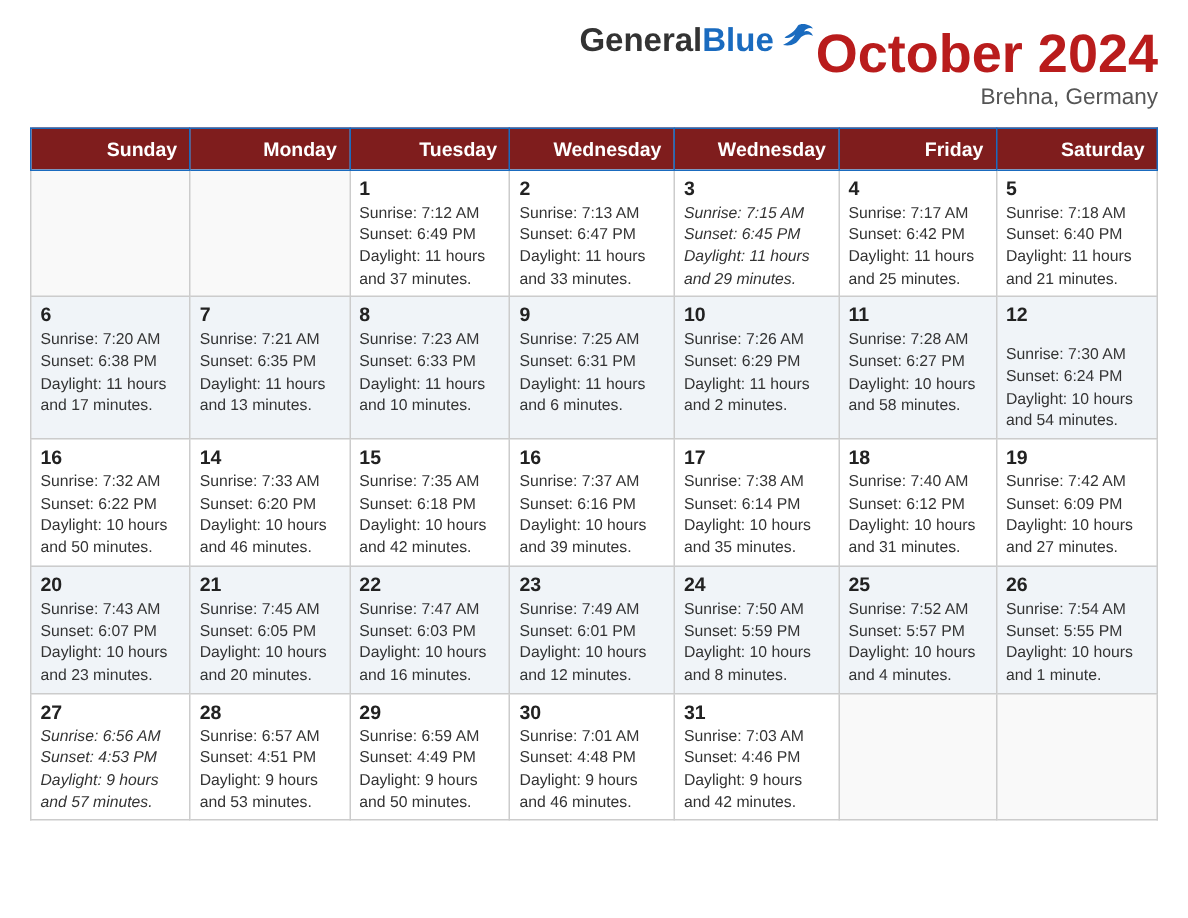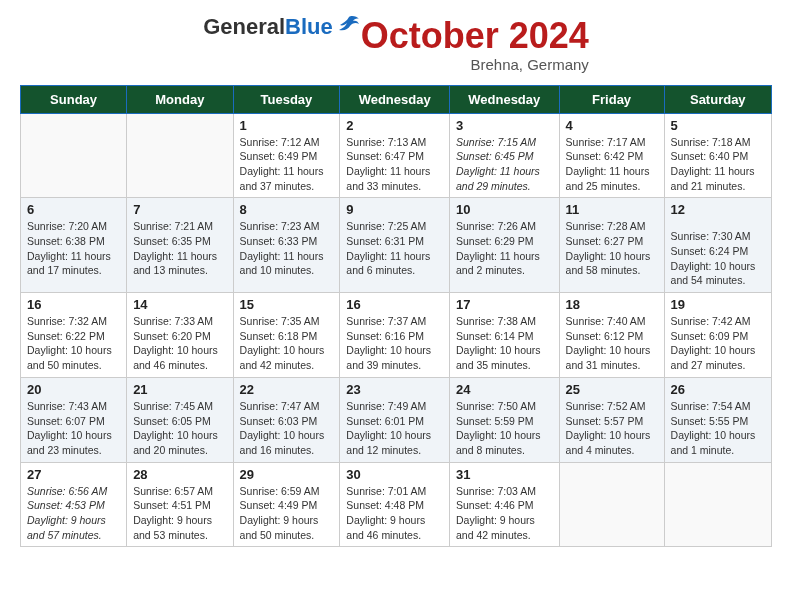--- a/index.html
+++ b/index.html
@@ -10,21 +10,21 @@
       min-height: 612px;
       overflow: hidden;
     }
     .page {
       width: 792px;
       padding: 16px 20px;
       background: #fff;
     }
     .header {
       display: flex;
-      justify-content: center;
+      justify-content: flex-end;
       align-items: flex-start;
       margin-bottom: 12px;
     }
     .logo {
       display: flex;
       flex-direction: column;
       align-items: flex-start;
     }
     .logo-text {
       font-size: 22px;
@@ -45,25 +45,25 @@
     .location {
       font-size: 15px;
       color: #555;
     }
     .calendar {
       width: 100%;
       border-collapse: collapse;
       border: 1px solid #ccc;
     }
     .calendar th {
-      background: #14532d;
+      background: #7f1d1d;
       color: #fff;
       font-size: 13px;
       font-weight: bold;
-      text-align: center;
+      text-align: right;
       padding: 6px 8px;
       border: 1px solid #1a6bbf;
     }
     .calendar td {
       border: 1px solid #ccc;
       vertical-align: top;
       padding: 4px 6px;
       width: 113px;
       min-height: 80px;
       font-size: 11px;

